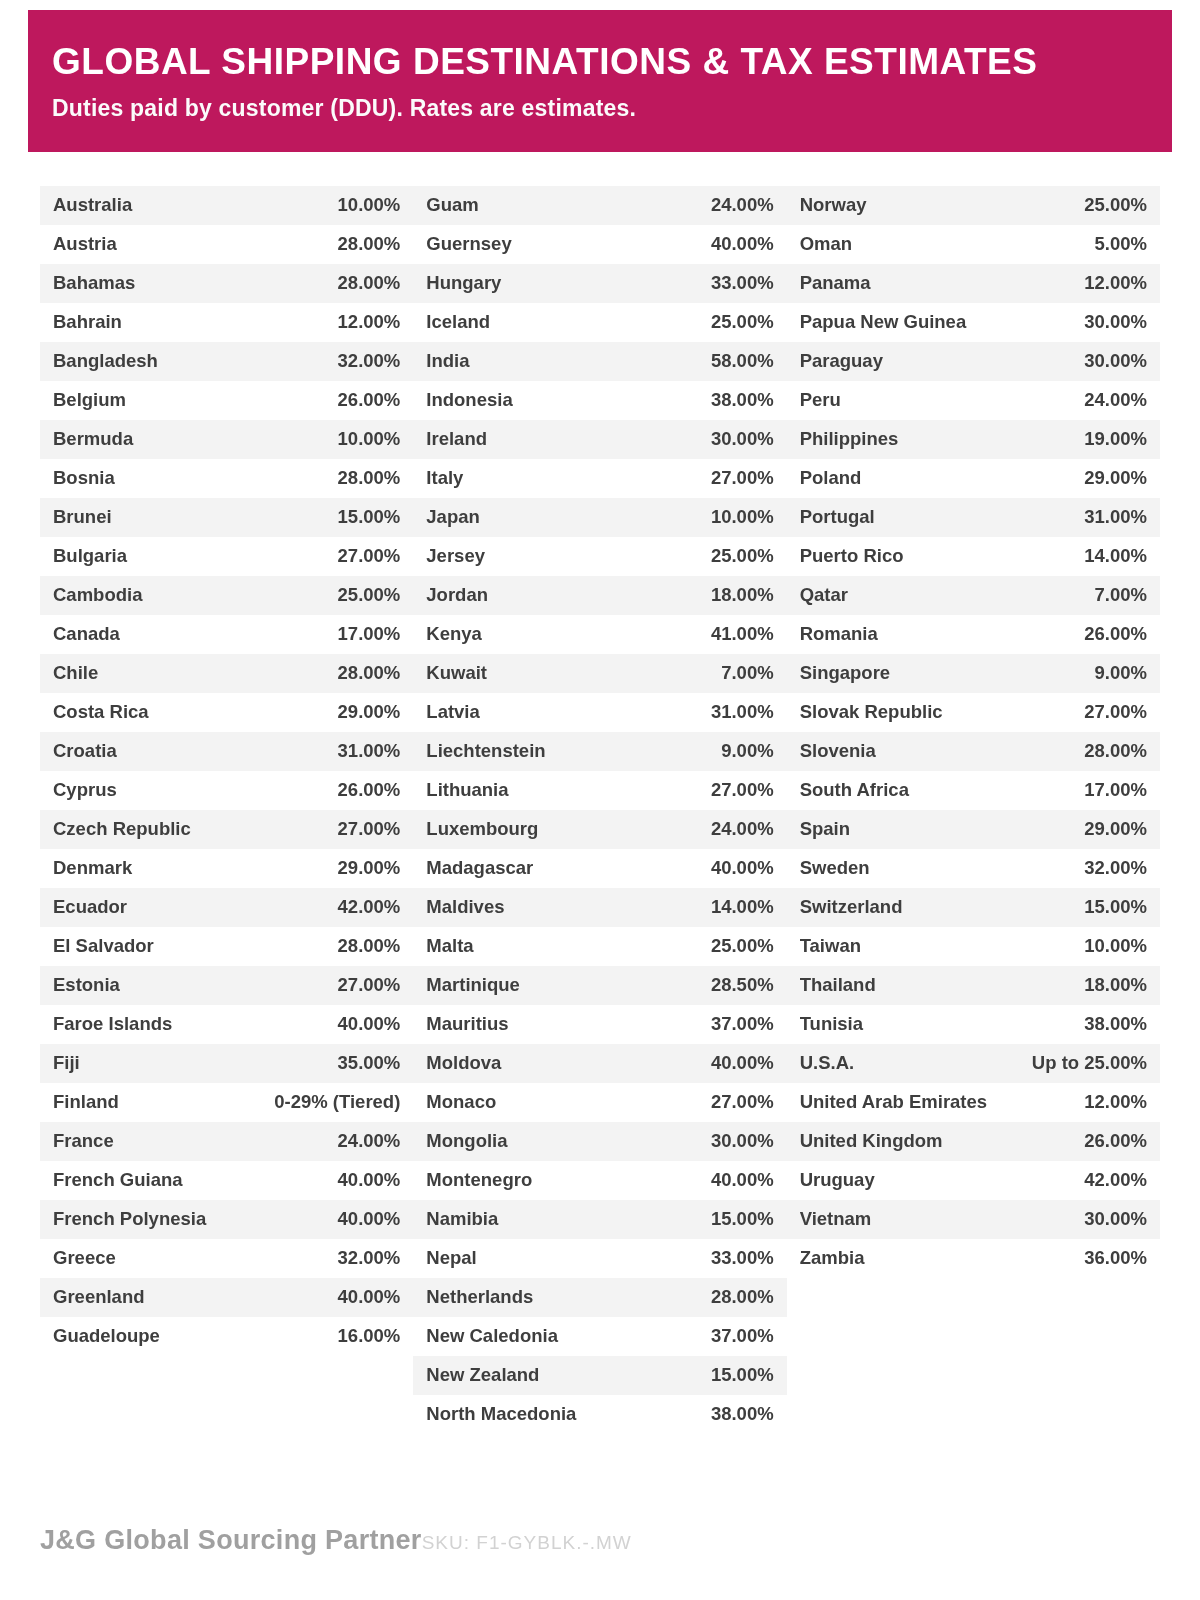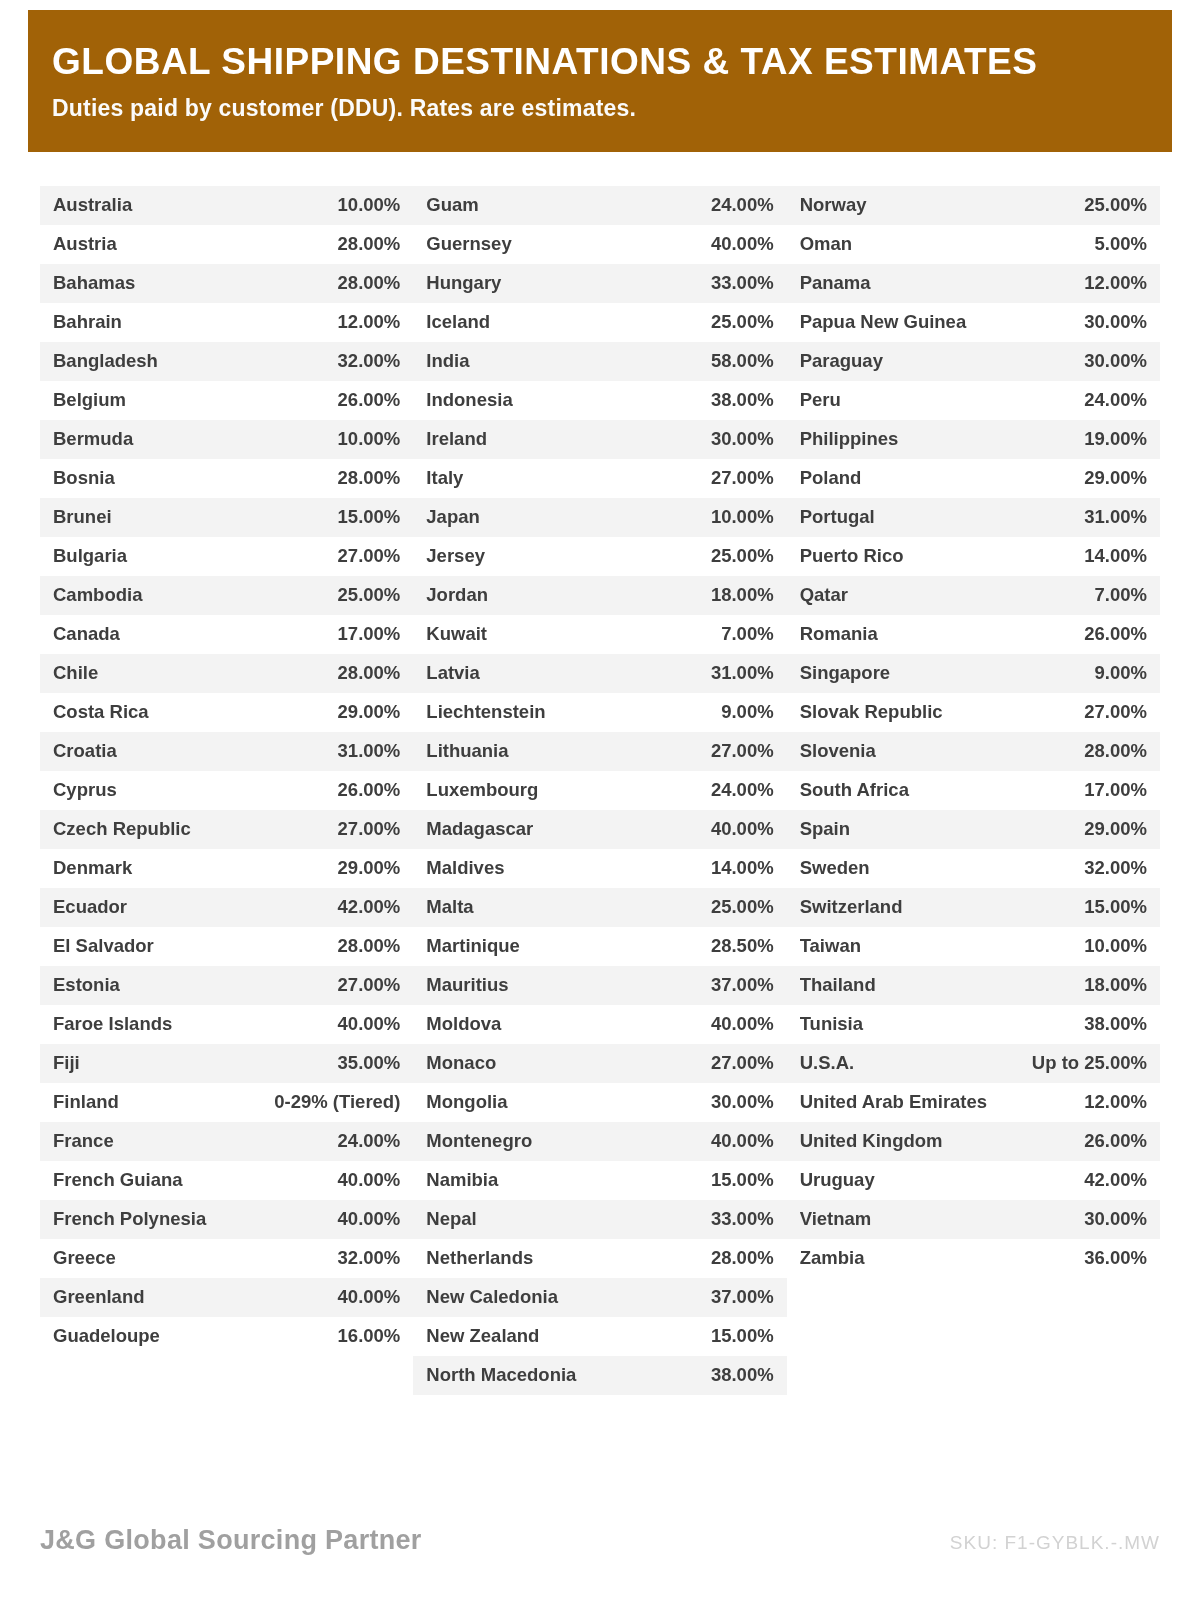--- a/index.html
+++ b/index.html
@@ -8,21 +8,21 @@
     background: #ffffff;
     font-family: "Liberation Sans", "DejaVu Sans", sans-serif;
   }
   body {
     width: 1200px;
     height: 1600px;
     position: relative;
     overflow: hidden;
   }
   .header {
-    background: #a16207;
+    background: #be185d;
     margin: 10px 28px 0 28px;
     padding: 32px 24px 30px 24px;
   }
   .header .title {
     color: #ffffff;
     font-size: 37px;
     font-weight: bold;
     letter-spacing: 0.5px;
     line-height: 1.1;
   }
@@ -62,21 +62,20 @@
   .row .rate {
     white-space: nowrap;
     text-align: right;
   }
   .footer {
     position: absolute;
     left: 40px;
     right: 40px;
     bottom: 44px;
     display: flex;
-    justify-content: space-between;
     align-items: baseline;
     margin-top: 12px;
   }
   .footer .brand {
     font-size: 27px;
     font-weight: bold;
     color: #a0a0a0;
     letter-spacing: 0.3px;
   }
   .footer .sku {
@@ -255,20 +254,24 @@
       </div>
       <div class="row">
         <span class="country">Jersey</span>
         <span class="rate">25.00%</span>
       </div>
       <div class="row">
         <span class="country">Jordan</span>
         <span class="rate">18.00%</span>
       </div>
       <div class="row">
+        <span class="country">Kenya</span>
+        <span class="rate">41.00%</span>
+      </div>
+      <div class="row">
         <span class="country">Kuwait</span>
         <span class="rate">7.00%</span>
       </div>
       <div class="row">
         <span class="country">Latvia</span>
         <span class="rate">31.00%</span>
       </div>
       <div class="row">
         <span class="country">Liechtenstein</span>
         <span class="rate">9.00%</span>

